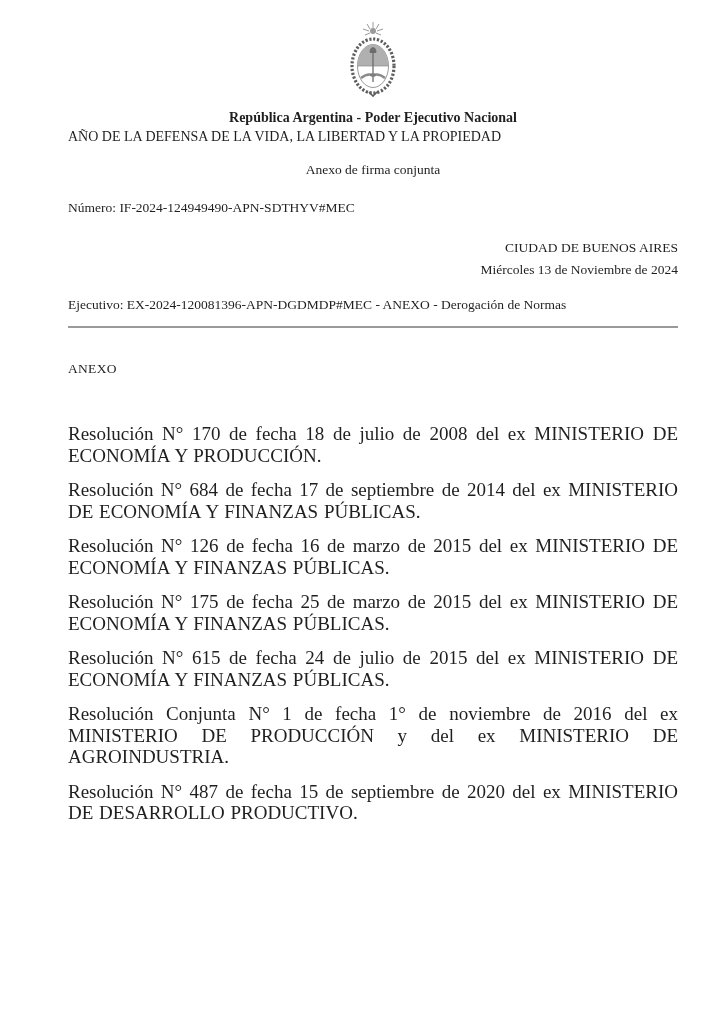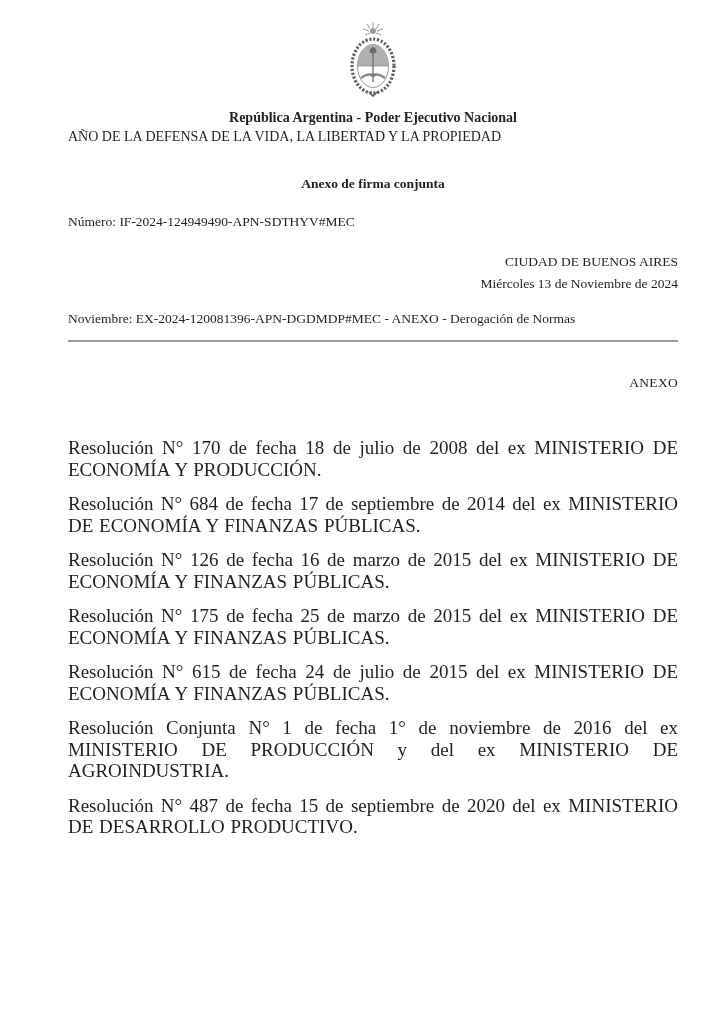--- a/index.html
+++ b/index.html
@@ -32,23 +32,23 @@
     font-weight: bold;
     font-size: 14px;
     line-height: 19px;
   }
   .header-year {
     text-align: left;
     font-size: 14px;
     line-height: 19px;
   }
   .doc-type {
-    margin-top: 29px;
+    margin-top: 15px;
     text-align: center;
-    font-weight: bold;
+    font-weight: normal;
     font-size: 13.5px;
     line-height: 18px;
   }
   .numero-row {
     margin-top: 20px;
     font-size: 13.5px;
     line-height: 18px;
   }
   .meta-label { font-weight: normal; }
   .meta-value { font-weight: normal; }
@@ -65,21 +65,20 @@
   }
   .rule {
     margin-top: 12px;
     height: 2px;
     background: #9a9a9a;
     border: none;
     width: 100%;
   }
   .section-title {
     margin-top: 33px;
-    text-align: right;
     font-size: 13.5px;
     letter-spacing: 0.3px;
   }
   .paragraphs {
     margin-top: 46px;
   }
   .paragraphs p {
     margin: 0 0 13px 0;
     font-size: 19px;
     line-height: 21.5px;
@@ -132,21 +131,21 @@
       <span class="meta-label">Número:</span>
       <span class="meta-value">IF-2024-124949490-APN-SDTHYV#MEC</span>
     </div>
 
     <div class="place-date">
       <div>CIUDAD DE BUENOS AIRES</div>
       <div>Miércoles 13 de Noviembre de 2024</div>
     </div>
 
     <div class="referencia-row">
-      <span class="meta-label">Noviembre:</span>
+      <span class="meta-label">Ejecutivo:</span>
       <span class="meta-value">EX-2024-120081396-APN-DGDMDP#MEC - ANEXO - Derogación de Normas</span>
     </div>
 
     <div class="rule"></div>
 
     <div class="section-title">ANEXO</div>
 
     <div class="paragraphs">
       <p>Resolución N° 170 de fecha 18 de julio de 2008 del ex MINISTERIO DE ECONOMÍA Y PRODUCCIÓN.</p>
       <p>Resolución N° 684 de fecha 17 de septiembre de 2014 del ex MINISTERIO DE ECONOMÍA Y FINANZAS PÚBLICAS.</p>

